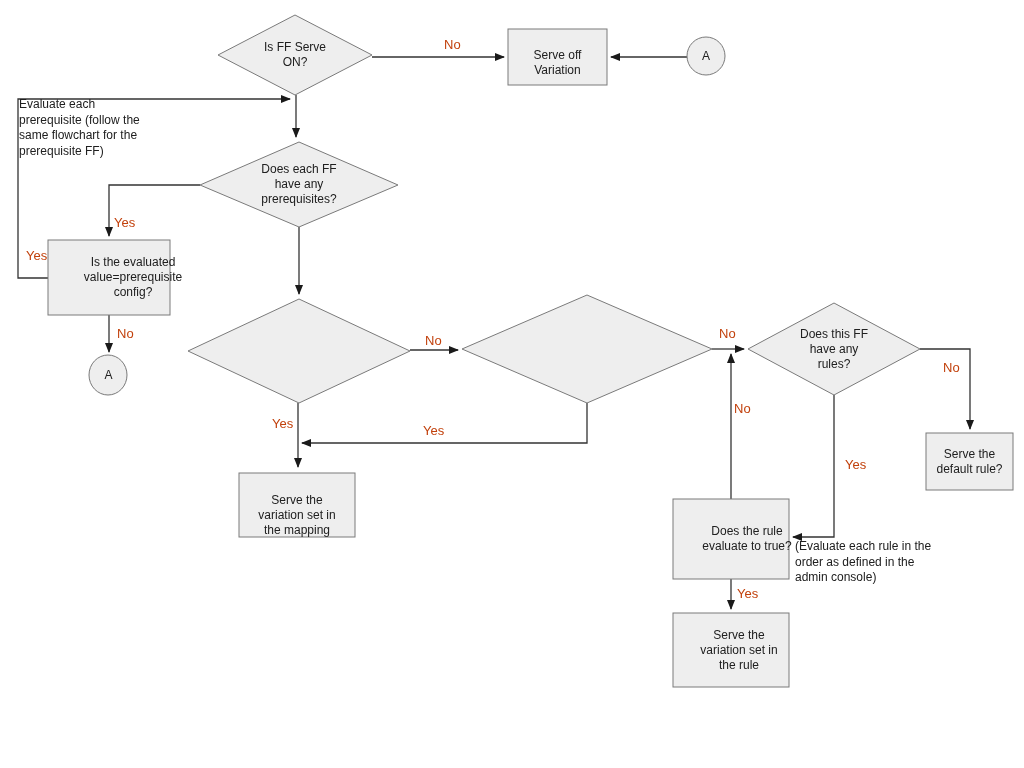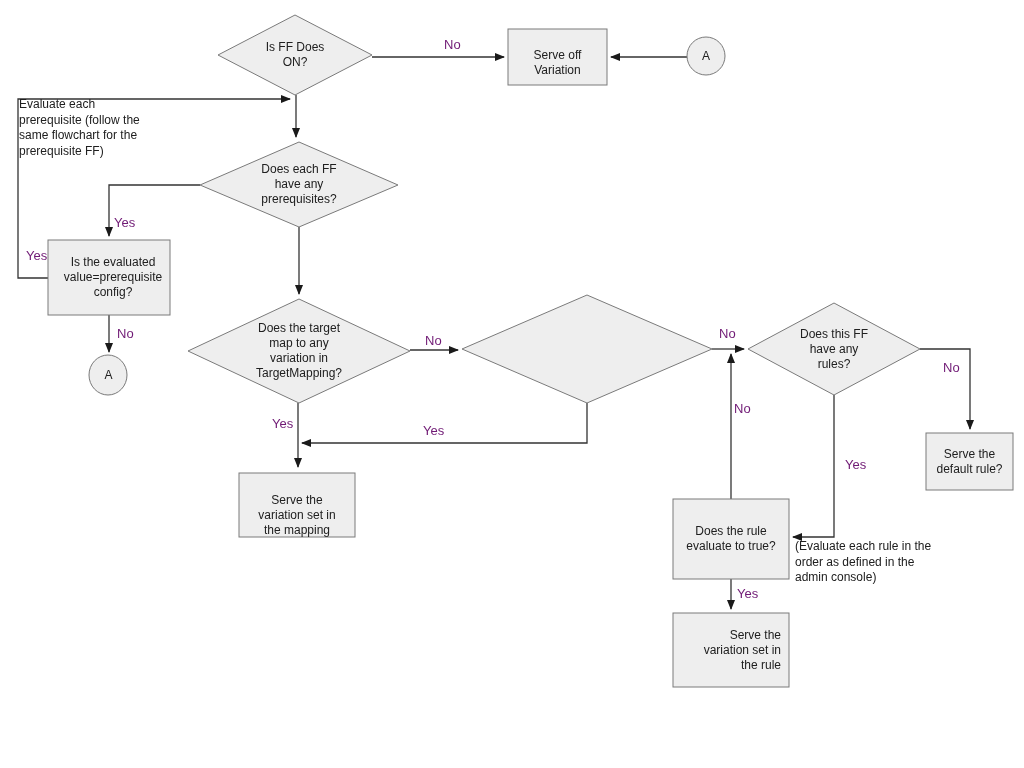--- a/index.html
+++ b/index.html
@@ -14,21 +14,21 @@
   #wires{position:absolute;left:0;top:0;}
   .node-label{
     position:absolute;
     display:flex;align-items:center;justify-content:center;
     text-align:center;
     font-size:12px;line-height:15px;color:#202020;
     pointer-events:none;
   }
   .edge-label{
     position:absolute;
-    font-size:13px;line-height:14px;color:#701a75;
+    font-size:13px;line-height:14px;color:#c2410c;
     white-space:nowrap;
     pointer-events:none;
   }
   .note{
     position:absolute;
     font-size:12px;line-height:15.5px;color:#202020;
     text-align:left;
     pointer-events:none;
   }
 </style>
@@ -73,50 +73,47 @@
       <polygon points="587,295 712,349 587,403 462,349"></polygon>
       <polygon points="834,303 920,349 834,395 748,349"></polygon>
       <rect x="239" y="473" width="116" height="64"></rect>
       <rect x="673" y="499" width="116" height="80"></rect>
       <rect x="673" y="613" width="116" height="74"></rect>
       <rect x="926" y="433" width="87" height="57"></rect>
     </g>
   </svg>
 
   <div class="node-label" style="left:218px;top:15px;width:154px;height:80px;">
-    <span style="width:72px;">Is FF Does ON?</span>
+    <span style="width:72px;">Is FF Serve ON?</span>
   </div>
   <div class="node-label" style="left:508px;top:29px;width:99px;height:68px;">
     <span style="width:56px;">Serve off Variation</span>
   </div>
   <div class="node-label" style="left:687px;top:37px;width:38px;height:38px;">
     <span>A</span>
   </div>
   <div class="node-label" style="left:199px;top:139px;width:200px;height:90px;">
     <span style="width:86px;">Does each FF have any prerequisites?</span>
   </div>
-  <div class="node-label" style="left:44px;top:240px;width:122px;height:75px;padding-left:8px;">
+  <div class="node-label" style="left:64px;top:240px;width:122px;height:75px;padding-left:8px;">
     <span style="width:106px;">Is the evaluated value=prerequisite config?</span>
   </div>
   <div class="node-label" style="left:89px;top:355px;width:39px;height:41px;">
     <span>A</span>
-  </div>
-  <div class="node-label" style="left:188px;top:299px;width:222px;height:104px;">
-    <span style="width:96px;">Does the target map to any variation in TargetMapping?</span>
   </div>
   <div class="node-label" style="left:748px;top:303px;width:172px;height:92px;">
     <span style="width:72px;text-align:center;">Does this FF have any rules?</span>
   </div>
   <div class="node-label" style="left:239px;top:473px;width:116px;height:64px;">
     <span style="width:84px;margin-top:20px;">Serve the variation set in the mapping</span>
   </div>
-  <div class="node-label" style="left:673px;top:499px;width:116px;height:80px;">
+  <div class="node-label" style="left:673px;top:499px;width:116px;height:80px;padding-left:16px;">
     <span style="width:94px;">Does the rule evaluate to true?</span>
   </div>
-  <div class="node-label" style="left:673px;top:613px;width:132px;height:74px;text-align:right;">
+  <div class="node-label" style="left:673px;top:613px;width:132px;height:74px;">
     <span style="width:84px;">Serve the variation set in the rule</span>
   </div>
   <div class="node-label" style="left:926px;top:433px;width:87px;height:57px;">
     <span style="width:72px;">Serve the default rule?</span>
   </div>
 
   <div class="note" style="left:19px;top:97px;width:132px;">Evaluate each prerequisite (follow the same flowchart for the prerequisite FF)</div>
   <div class="note" style="left:795px;top:539px;width:140px;">(Evaluate each rule in the order as defined in the admin console)</div>
 
   <div class="edge-label" style="left:444px;top:38px;">No</div>

